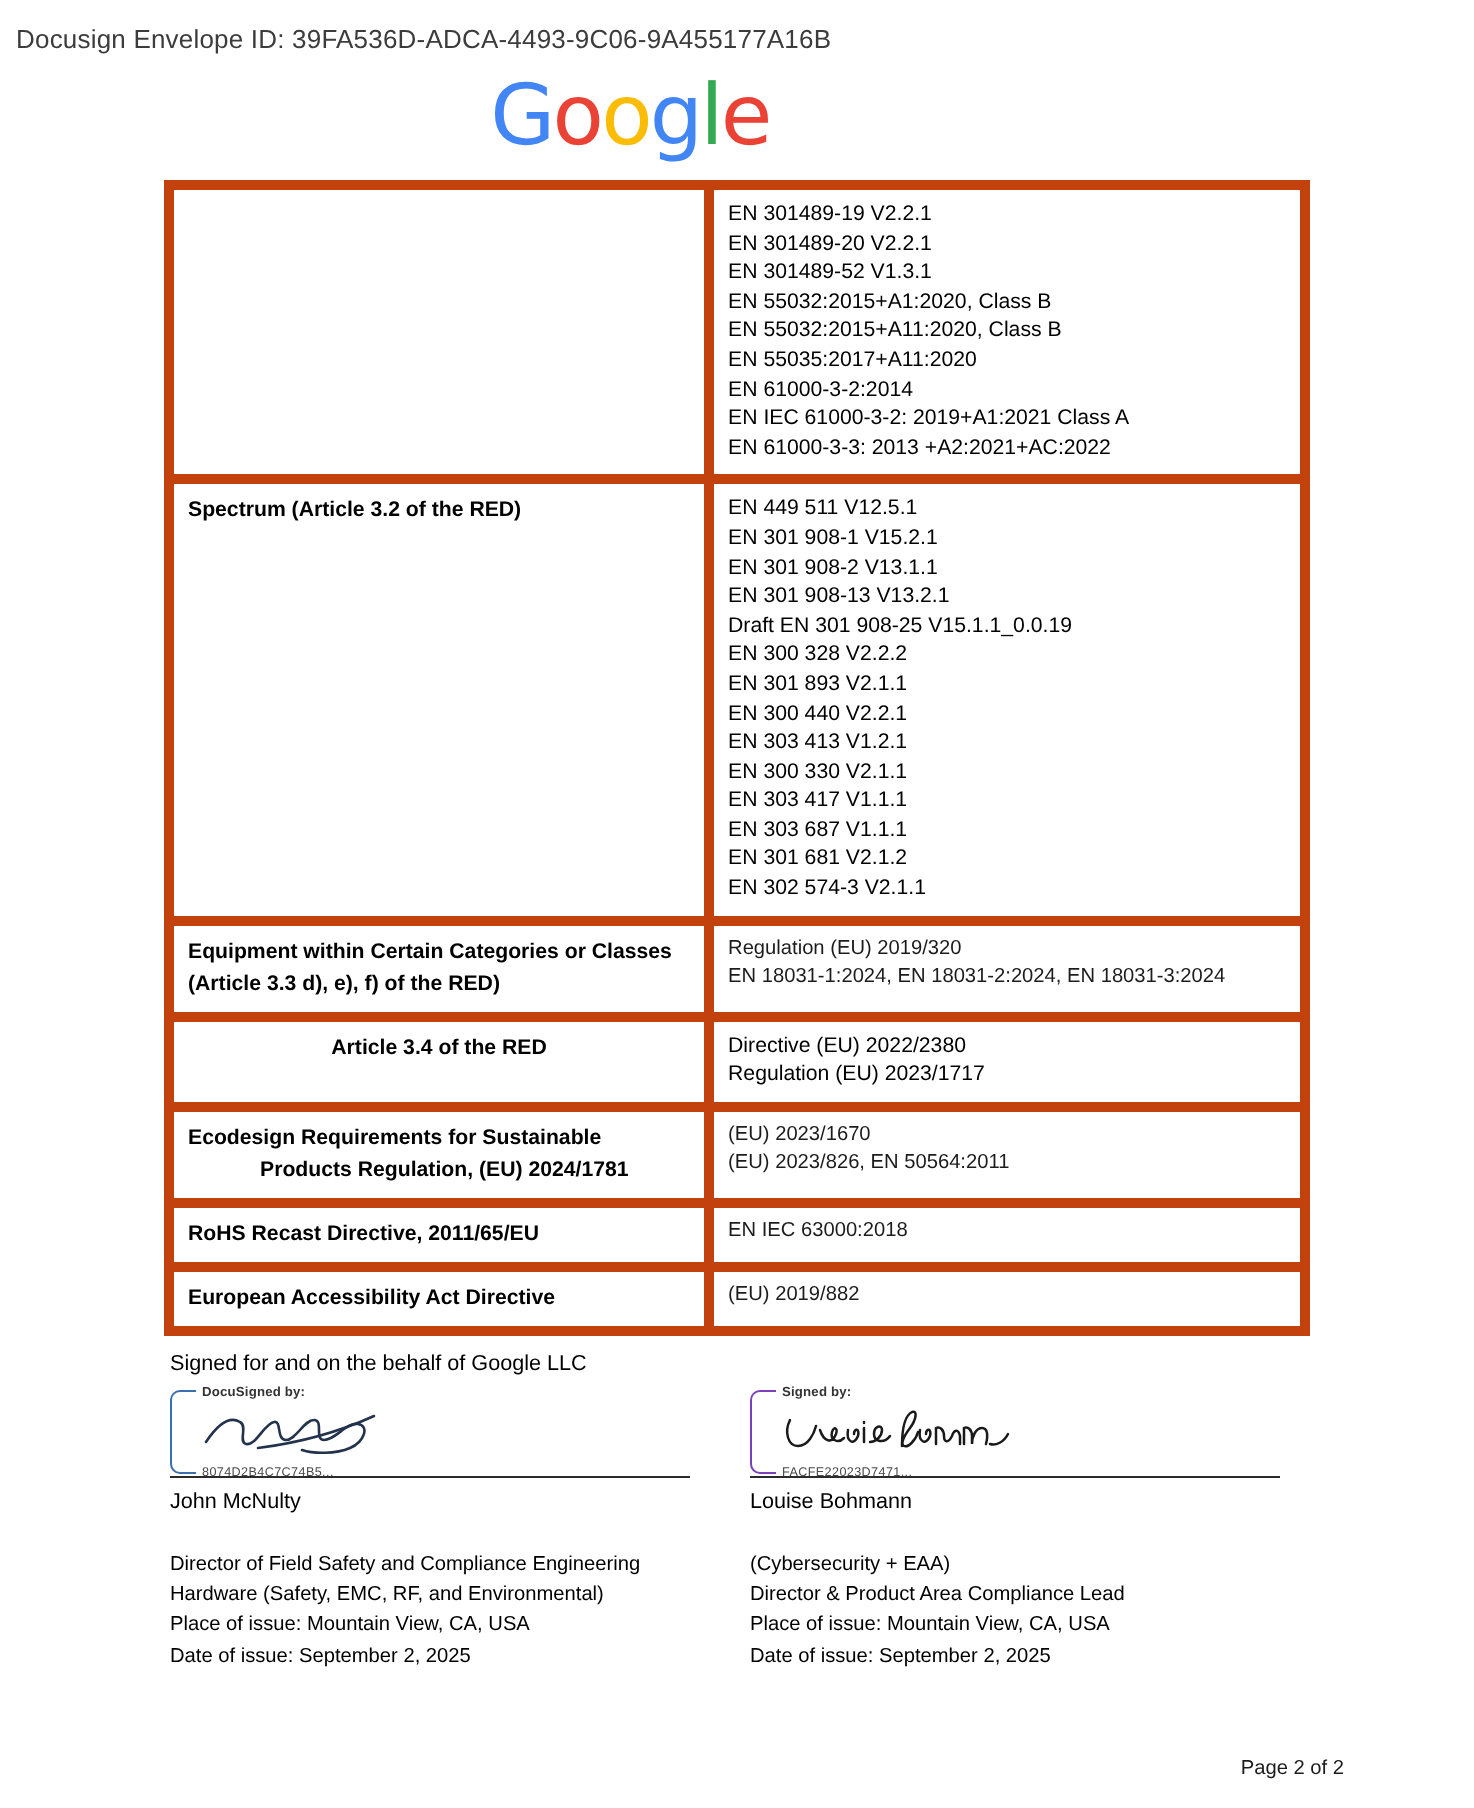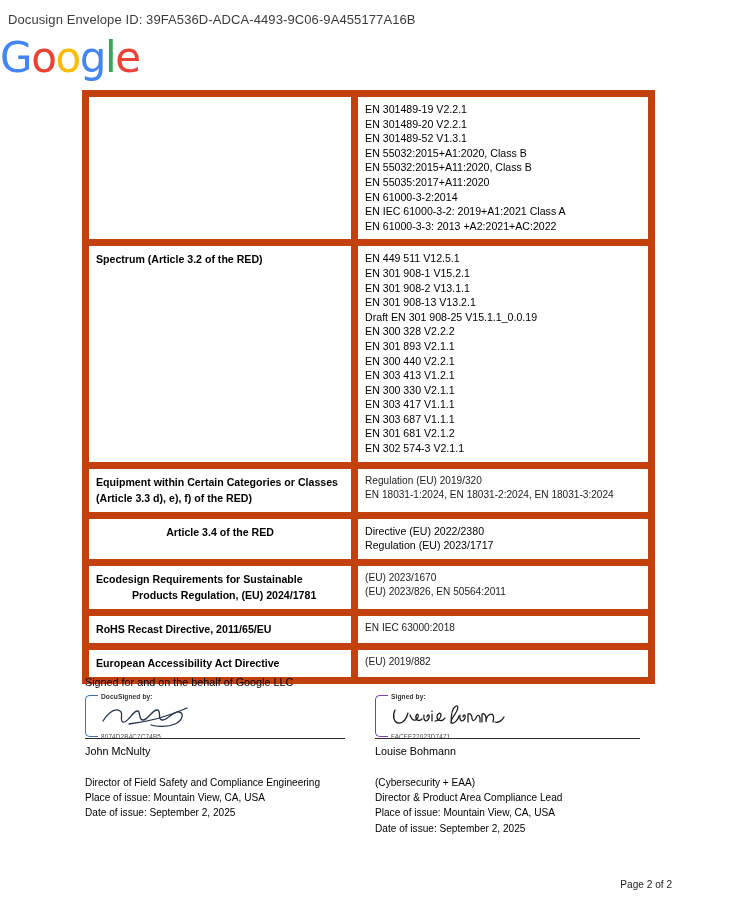--- a/index.html
+++ b/index.html
@@ -26,20 +26,21 @@
     letter-spacing: 0.1px;
     white-space: nowrap;
   }
 
   
   .logo-wrap {
     position: absolute;
     left: 0;
     top: 36px;
     width: 630px;
+    text-align: center;
   }
   .logo {
     display: inline-block;
     font-family: "DejaVu Sans", sans-serif;
     font-size: 42px;
     line-height: 44px;
     letter-spacing: -1.4px;
     font-weight: 400;
   }
   .logo span { display: inline; }
@@ -47,21 +48,21 @@
   
   .std-table {
     position: absolute;
     left: 82px;
     top: 90px;
     width: 573px;
     border-collapse: collapse;
     table-layout: fixed;
   }
   .std-table td {
-    border: 7px solid #c2410c;
+    border: 5px solid #c2410c;
     vertical-align: top;
     padding: 5px 7px 6px 7px;
   }
   .col-label { width: 261px; }
   .col-value { width: 288px; }
 
   .lbl {
     font-size: 10.6px;
     font-weight: bold;
     line-height: 16px;
@@ -341,20 +342,21 @@
 </div>
 
 <div class="sig-rule left"></div>
 <div class="sig-rule right"></div>
 
 <div class="sig-name left">John McNulty</div>
 <div class="sig-name right">Louise Bohmann</div>
 
 <div class="sig-details left" id="details-left">
     <span class="line">Director of Field Safety and Compliance Engineering</span>
+    <span class="line">Hardware (Safety, EMC, RF, and Environmental)</span>
     <span class="line">Place of issue: Mountain View, CA, USA</span>
     <span class="line">Date of issue: September 2, 2025</span>
   </div>
 <div class="sig-details right" id="details-right">
     <span class="line">(Cybersecurity + EAA)</span>
     <span class="line">Director &amp; Product Area Compliance Lead</span>
     <span class="line">Place of issue: Mountain View, CA, USA</span>
     <span class="line">Date of issue: September 2, 2025</span>
   </div>
 

